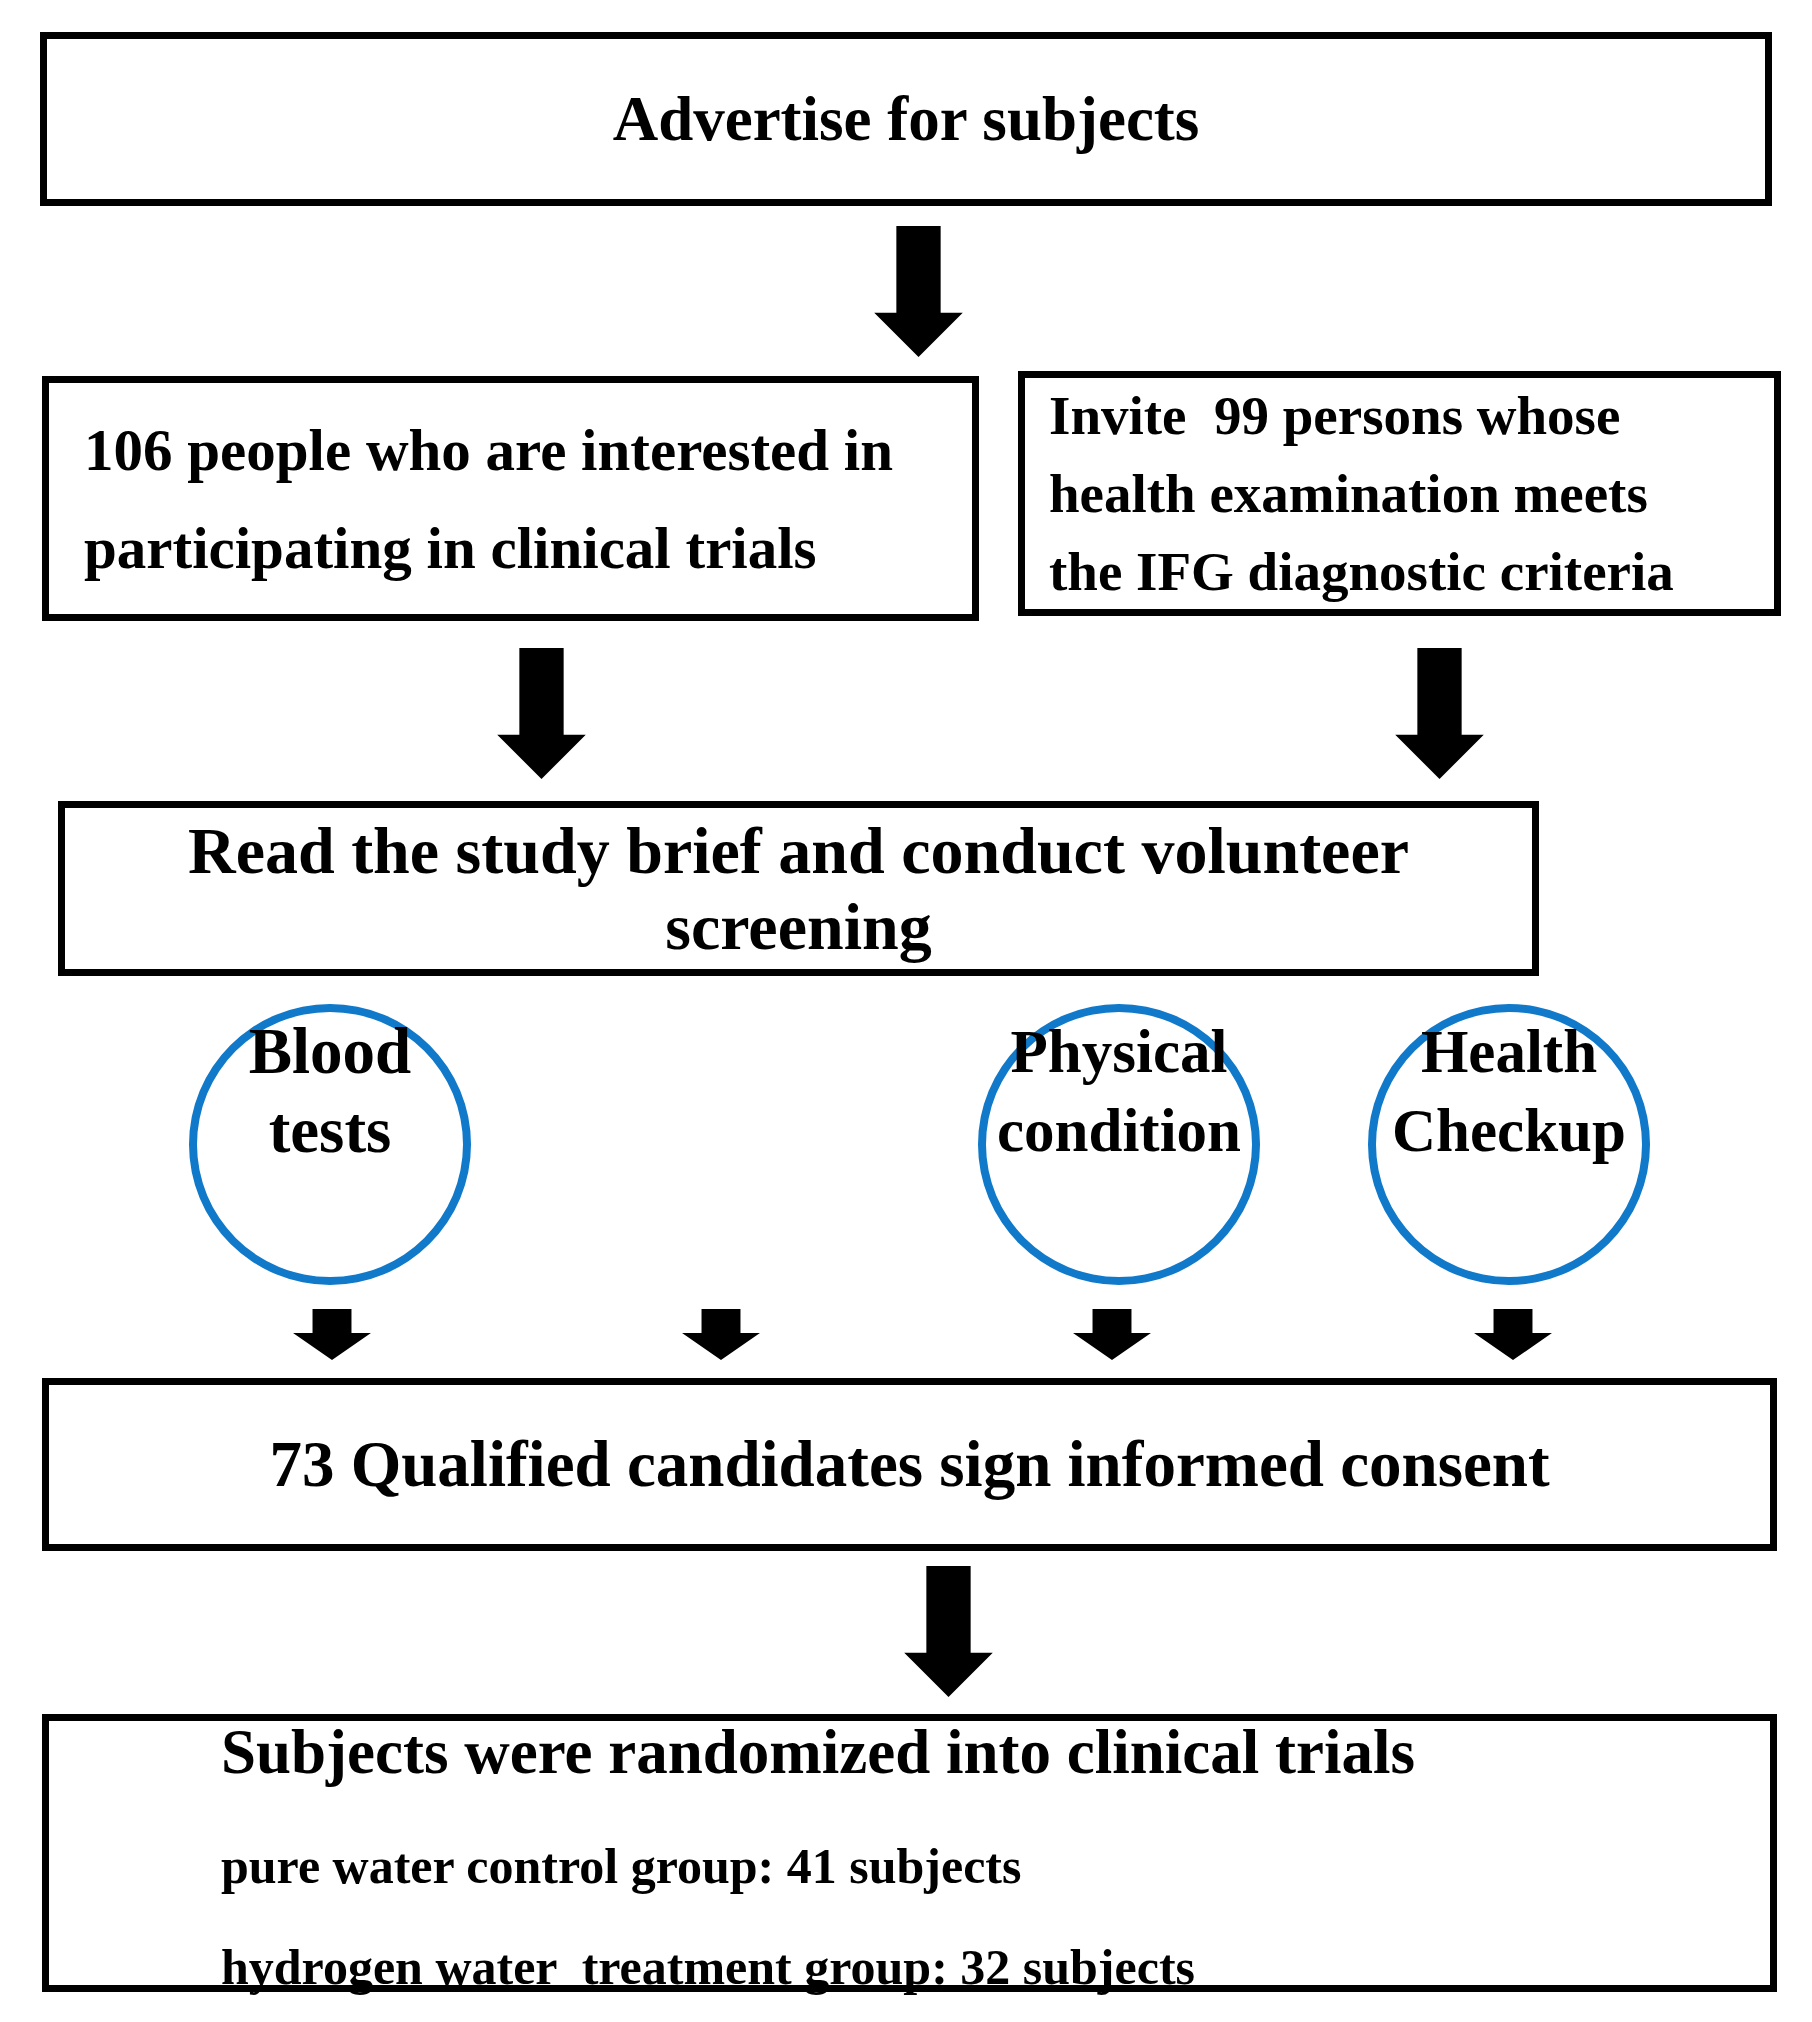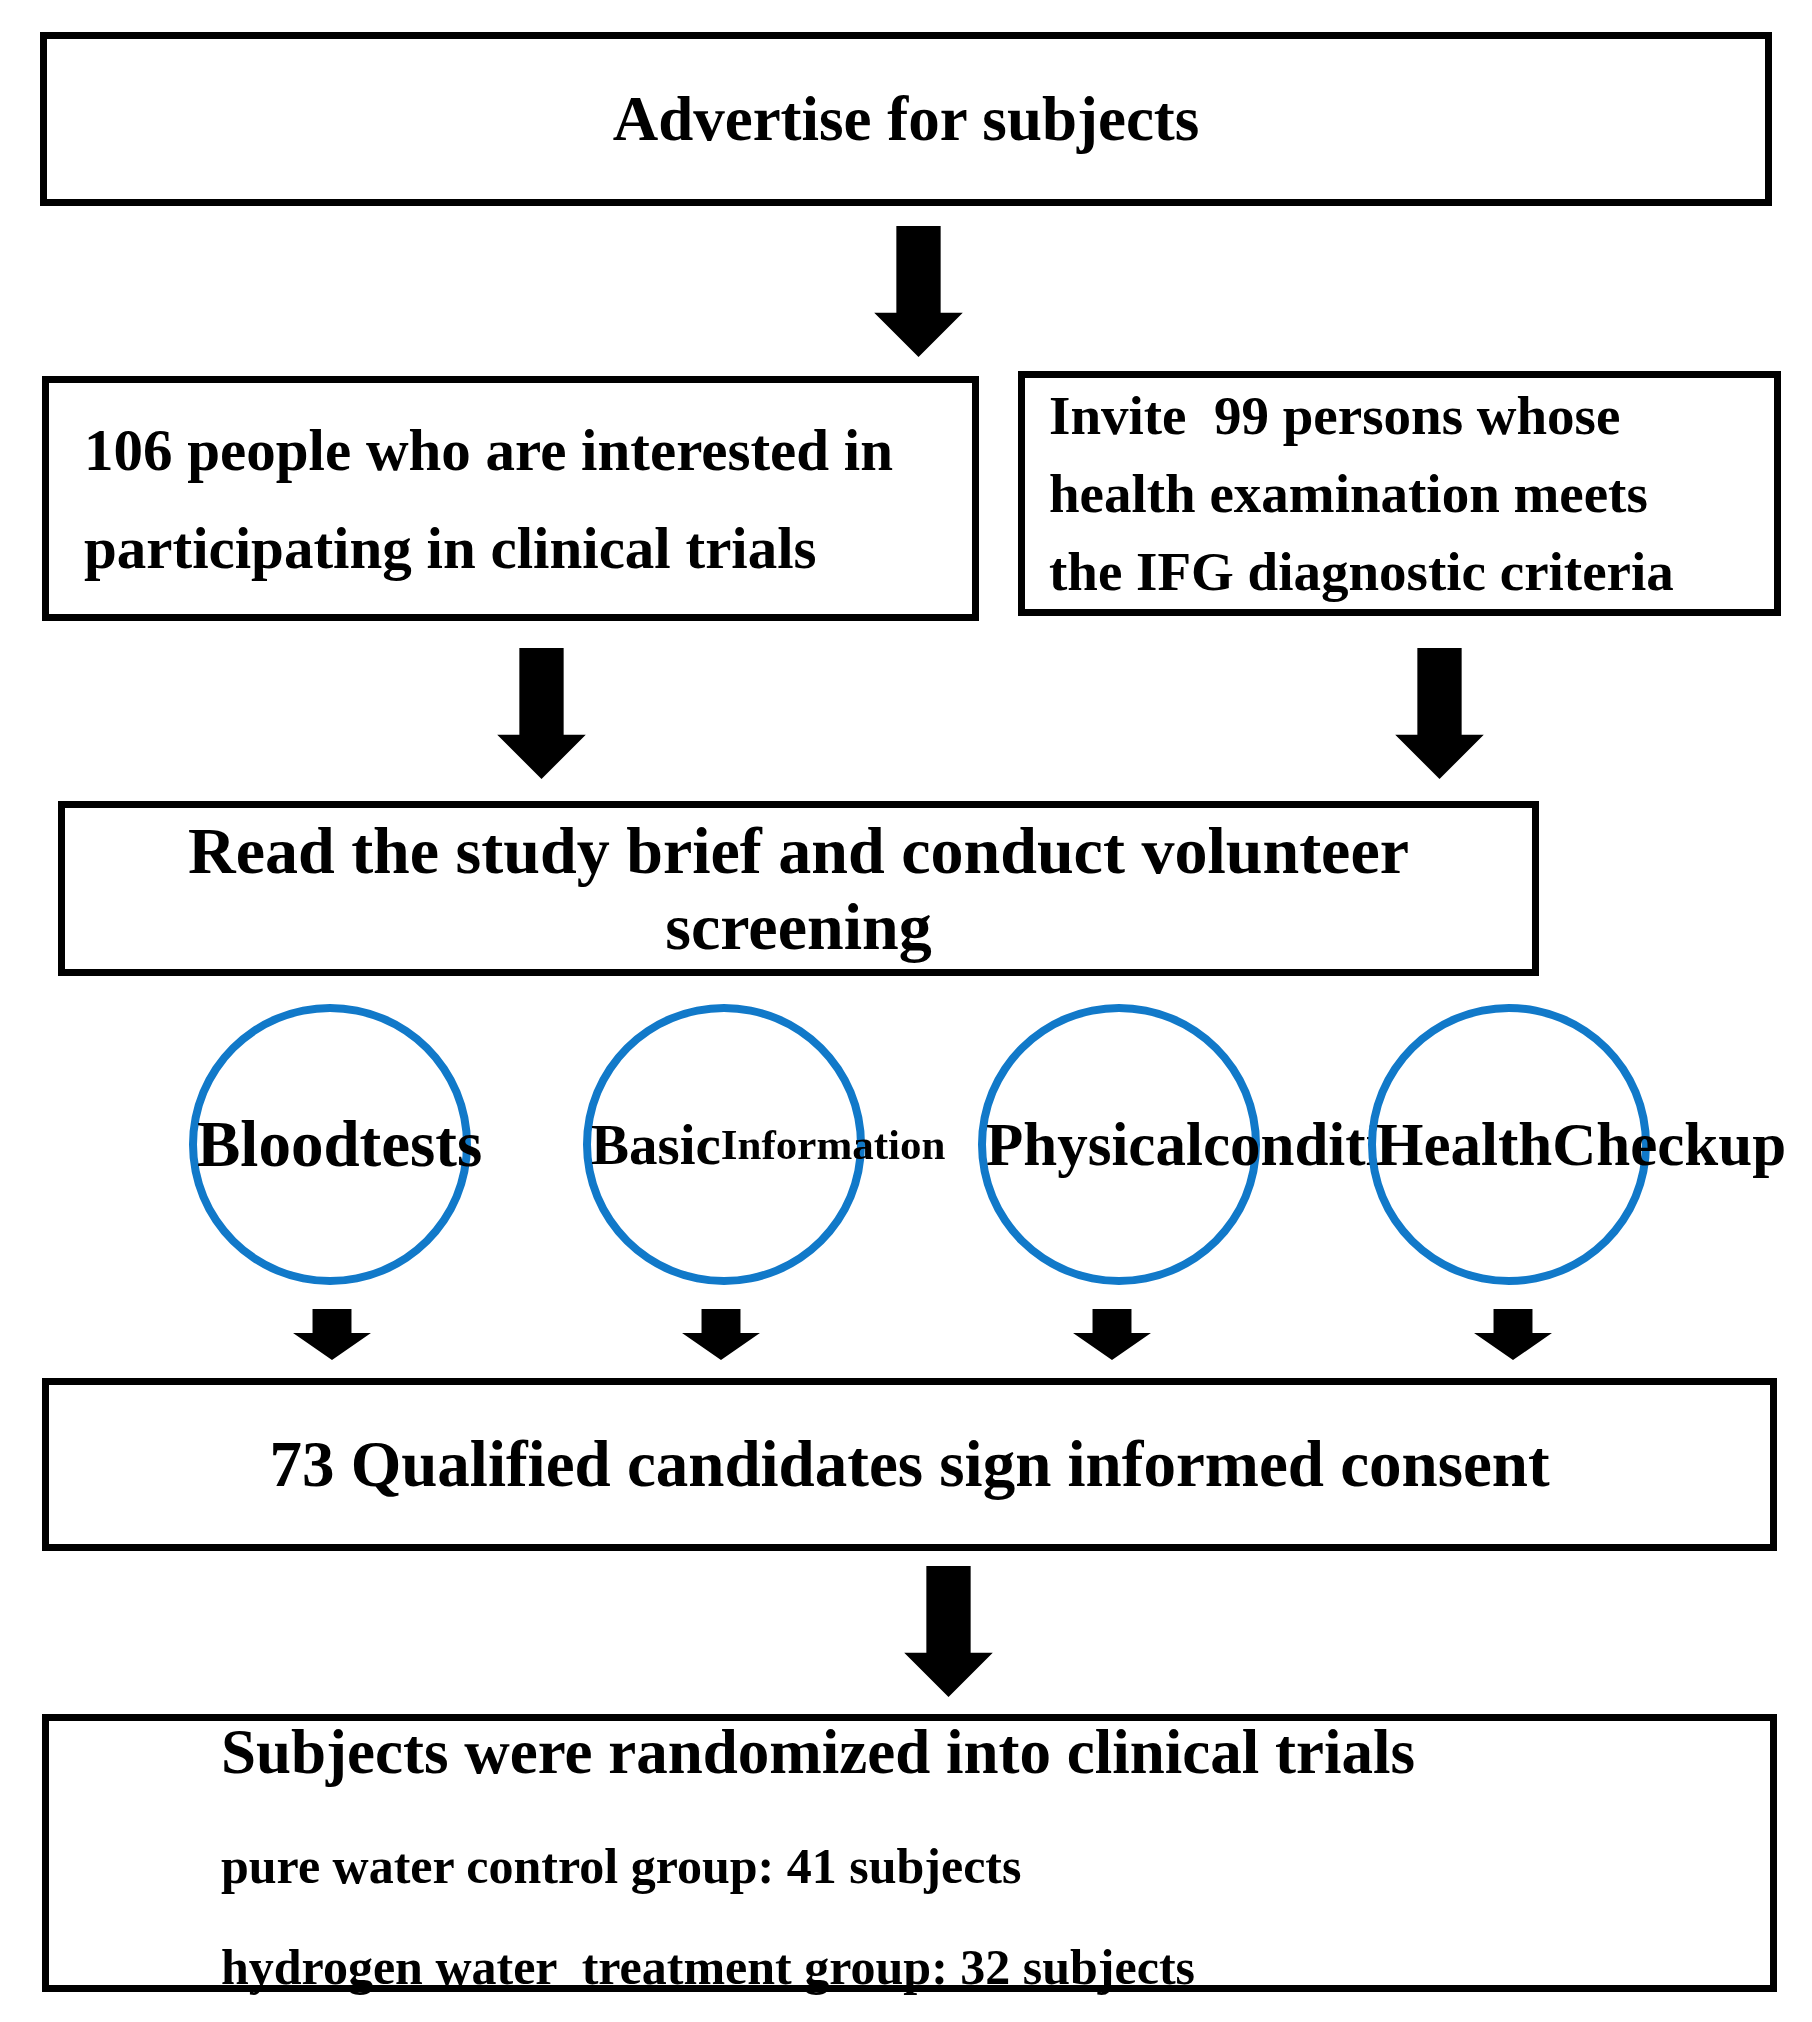--- a/index.html
+++ b/index.html
@@ -35,21 +35,21 @@
 
   .circle {
     position: absolute;
     width: 282px;
     height: 281px;
     box-sizing: border-box;
     border: 8.3px solid #1179c9;
     border-radius: 50%;
     background: #ffffff;
     display: flex;
-    flex-direction: row;
+    flex-direction: column;
     align-items: center;
     justify-content: flex-start;
     text-align: center;
     line-height: 79px;
   }
   .circle .cline { white-space: nowrap; }
   #circle-blood    { left: 189px;  top: 1004px; font-size: 65px; }
   #circle-basic    { left: 583px;  top: 1004px; font-size: 57px; }
   #circle-basic .small { font-size: 43px; line-height: 65px; }
   #circle-physical { left: 978px; top: 1004px; font-size: 61px; }
@@ -103,24 +103,20 @@
   </div>
 
   <div class="box centered" id="box-screening" style="border-color: rgb(0, 0, 0);">
     <div class="line">Read the study brief and conduct volunteer screening</div>
   </div>
 
   <div class="circle" id="circle-blood" style="border-color: rgb(17, 121, 201);">
     <div class="cline">Blood</div>
     <div class="cline">tests</div>
   </div>
-  <div class="circle" id="circle-basic" style="border-color: rgb(17, 121, 201);">
-    <div class="cline">Basic</div>
-    <div class="cline small">Information</div>
-  </div>
   <div class="circle" id="circle-physical" style="border-color: rgb(17, 121, 201);">
     <div class="cline">Physical</div>
     <div class="cline">condition</div>
   </div>
   <div class="circle" id="circle-health" style="border-color: rgb(17, 121, 201);">
     <div class="cline">Health</div>
     <div class="cline">Checkup</div>
   </div>
 
   <div class="arrow" id="arrow-small-1">

